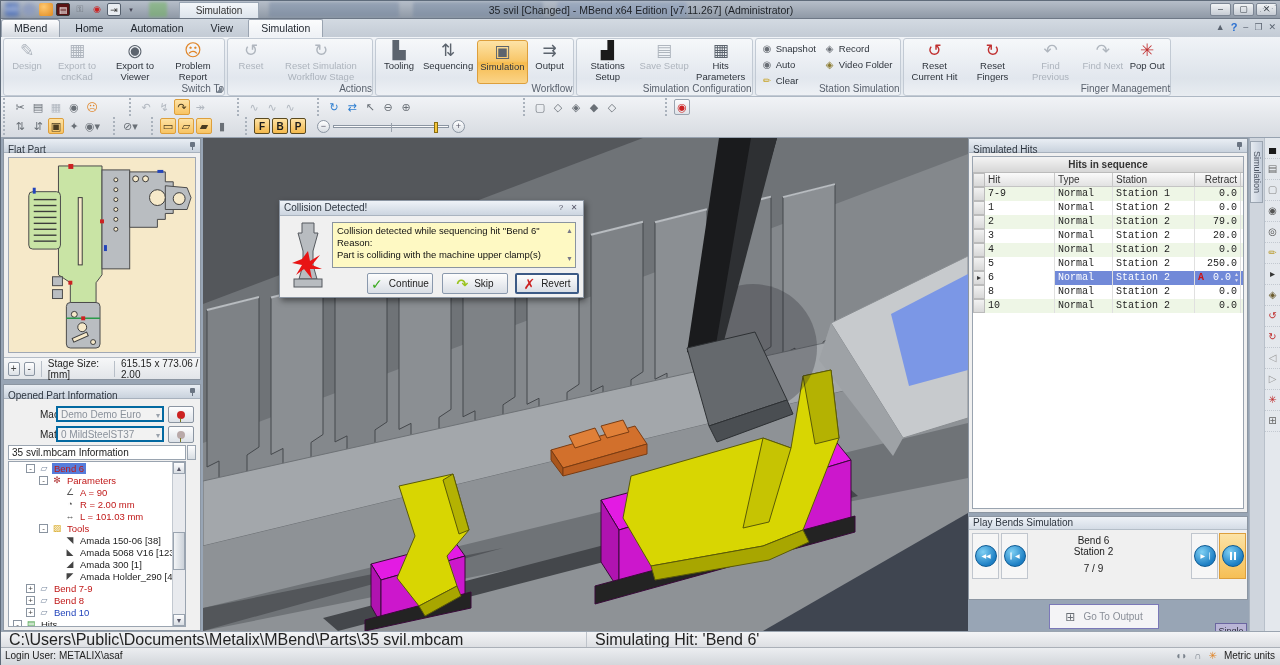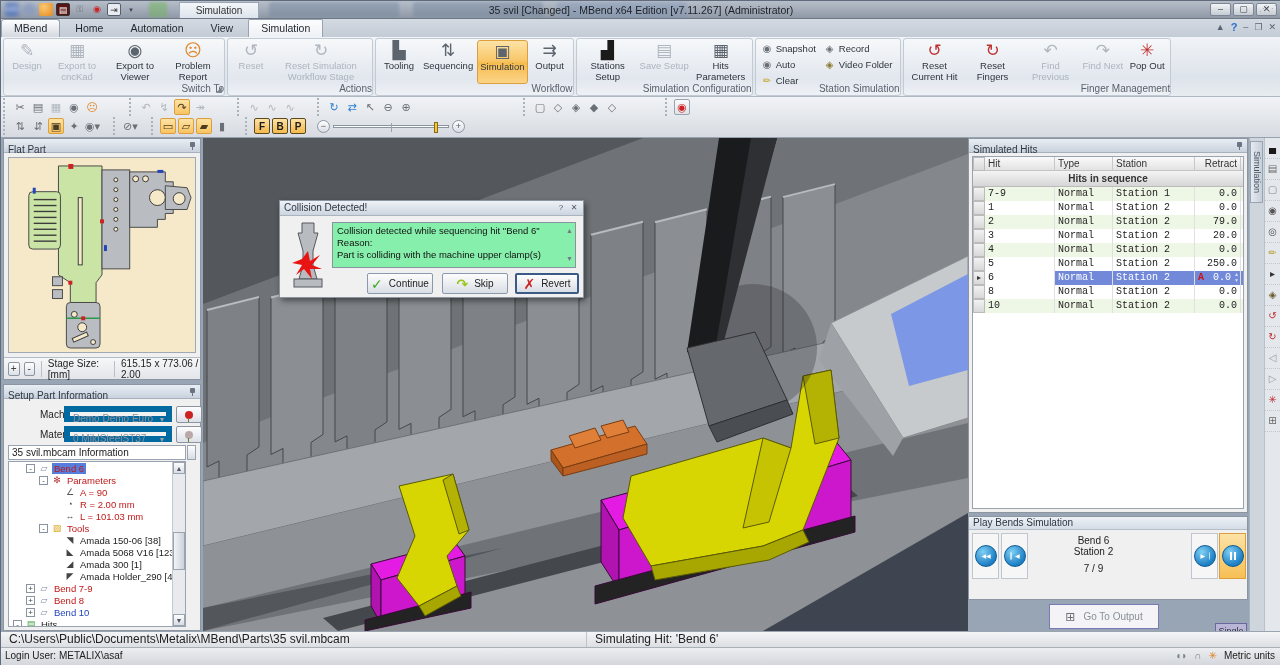--- a/index.html
+++ b/index.html
@@ -81,22 +81,22 @@
   #flat-canvas { position:absolute; left:4px; top:18px; width:188px; height:196px; background:#f6e9c9; border:1px solid #a0a8b4; }
   #flat-footer { position:absolute; left:0; bottom:0; width:100%; height:22px; background:linear-gradient(#f6f7f8,#e2e5e9);
     border-top:1px solid #b4bcc6; display:flex; align-items:center; font-size:10px; }
   .zbtn { width:14px; height:14px; border:1px solid #8b95a2; background:linear-gradient(#fff,#dde1e6); border-radius:2px;
     text-align:center; line-height:12px; font-size:10px; color:#444; margin-left:4px; }
   .foot-div { width:1px; height:16px; background:#b8bfc8; margin:0 6px; }
 
   
   .frow { position:absolute; left:4px; height:18px; display:flex; align-items:center; font-size:10px; }
   .frow .flabel { width:48px; color:#222;padding-left:32px; }
-  .fsel { width:108px; height:16px; background:#f2f2f2; border:6px solid #0369a1; color:#8a919b; font-size:10px;
-    line-height:14px; padding:0 3px; position:relative;margin-left:8px; }
+  .fsel { width:108px; height:16px; background:#f2f2f2; border:2px solid #0369a1; color:#8a919b; font-size:10px;
+    line-height:14px; padding:0 3px; position:relative; }
   .fsel::after { content:"▾"; position:absolute; right:2px; top:1px; color:#9aa2ac; font-size:8px; }
   .fbtn { width:26px; height:17px; border:1px solid #8b95a2; border-radius:2px; background:linear-gradient(#fdfdfe,#dde2e8); margin-left:4px; text-align:center; }
   .pinred { display:inline-block; width:8px; height:8px; background:#cc2222; border-radius:50%; margin-top:4px; position:relative; }
   .pinred::after { content:""; position:absolute; left:3px; top:7px; width:1px; height:4px; background:#772; }
   .fbtn.dis .pinred { background:#b9a9a9; }
   #info-header { position:absolute; left:4px; top:60px; width:178px; height:15px; background:#fff; border:1px solid #9aa4b0;
     font-size:10px; line-height:14px; padding:0 3px; color:#222; }
   #info-hbtn { position:absolute; left:183px; top:60px; width:9px; height:15px; background:linear-gradient(#fdfdfe,#d8dde3); border:1px solid #9aa4b0; }
   #tree { position:absolute; left:4px; top:76px; width:178px; bottom:3px; background:#fff; border:1px solid #9aa4b0; overflow:hidden; }
   .tree-row { height:12px; display:flex; align-items:center; font-size:9.5px; white-space:nowrap; }
@@ -113,21 +113,21 @@
 
   
   #viewport { position:absolute; left:202px; top:137px; width:765px; height:493px; background:#84888c; overflow:hidden; }
 
   
   #dialog { position:absolute; left:278px; top:199px; width:305px; height:98px; background:#f0f0f0;
     border:1px solid #8b95a2; box-shadow:2px 3px 6px rgba(0,0,0,.45); }
   #dlg-title { height:15px; background:linear-gradient(#eef2f7,#ccd5e0); border-bottom:1px solid #aab4c0;
     font-size:10px; padding:1px 4px; color:#2e3640; position:relative; }
   .dlg-tbtn { position:absolute; top:2px; width:12px; height:11px; font-size:8px; line-height:10px; text-align:center; color:#556; }
-  #dlg-msg { position:absolute; left:52px; top:21px; width:244px; height:46px; background:#86efac; border:1px solid #8a94a0;
+  #dlg-msg { position:absolute; left:52px; top:21px; width:244px; height:46px; background:#fef9c3; border:1px solid #8a94a0;
     font-size:9.5px; line-height:12px; padding:2px 12px 2px 4px; color:#111; }
   .msg-arrow { position:absolute; right:2px; font-size:7px; color:#778; }
   #dlg-icon { position:absolute; left:8px; top:20px; }
   .dlg-btn { position:absolute; top:72px; height:21px; background:linear-gradient(#fdfdfd,#d9dee5); border:1px solid #8a99ad;
     border-radius:2px; display:flex; align-items:center; justify-content:center; font-size:10px; color:#222; }
   .dlg-btn .bic { font-size:14px; font-weight:bold; margin-right:6px; }
   #btn-continue { left:87px; width:66px; } #btn-continue .bic { color:#3aaa1e; }
   #btn-skip { left:162px; width:66px; } #btn-skip .bic { color:#9ac41e; }
   #btn-revert { left:235px; width:64px; border:2px solid #3c5a86; } #btn-revert .bic { color:#cc2020; }
 
@@ -168,21 +168,21 @@
 
   
   #right-strip { position:absolute; left:1248px; top:137px; width:31px; height:493px; background:#cfd5dd; border-left:1px solid #a8b2be; }
   #sim-vtab { position:absolute; left:0px; top:3px; width:13px; height:62px; background:linear-gradient(90deg,#e6ebf1,#c5cedb);
     border:1px solid #9aa4b0; font-size:9px; color:#4a5260; writing-mode:vertical-rl; text-align:center; line-height:11px; }
   #strip-icons { position:absolute; left:14px; top:0; width:17px; height:100%; background:#e4e8ed; border-left:1px solid #b8c0ca; }
   .strip-ic { width:15px; height:21px; font-size:10px; line-height:20px; text-align:center; border-bottom:1px dotted #c2c8d0; }
 
   
   #status1 { position:absolute; left:0; top:630px; width:1280px; height:16px; background:linear-gradient(#f3f4f6,#dddfe3);
-    border-top:1px solid #9aa4b0; font-size:12px; color:#222; }
+    border-top:1px solid #9aa4b0; font-size:16px; color:#222; }
   #status1 .sec { position:absolute; top:0; height:16px; line-height:15px; padding:0 6px; border-right:1px solid #bfc4cb; white-space:nowrap; }
   #status2 { position:absolute; left:0; top:646px; width:1280px; height:19px; background:linear-gradient(#eceef1,#d2d5da);
     border-top:1px solid #aab0b8; font-size:10px; color:#222; }
   #login-sec { position:absolute; left:4px; top:2px; }
   #units-sec { position:absolute; right:6px; top:2px; display:flex; gap:7px; align-items:center; }
   .st-ic { font-size:10px; color:#7a828c; }
   .st-ic.orange { color:#e0862a; }
   #grip { position:absolute; right:2px; top:3px; font-size:8px; color:#9aa2ac; letter-spacing:1px; }
 </style>
 </head>
@@ -514,21 +514,21 @@
       <span class="zbtn">-</span>
       <span class="foot-div"></span>
       <span>Stage Size: [mm]</span>
       <span class="foot-div"></span>
       <span>615.15 x 773.06 / 2.00</span>
     </div>
   </div>
 
   <div class="panel" id="info-panel" style="left:2px; top:383px; width:198px; height:247px;">
     <div class="phead">
-      <span>Setup Part Information</span>
+      <span>Opened Part Information</span>
       <span class="pin"></span>
     </div>
     <div class="frow" style="top:20px;">
       <span class="flabel">Machine:</span>
       <span class="fsel">Demo Demo Euro</span>
       <span class="fbtn"><span class="pinred"></span></span>
     </div>
     <div class="frow" style="top:40px;">
       <span class="flabel">Material:</span>
       <span class="fsel">0 MildSteelST37</span>
@@ -648,24 +648,24 @@
       <span>Revert</span>
     </div>
   </div>
 
   <div class="panel" id="hits-panel">
     <div class="phead">
       <span>Simulated Hits</span>
       <span class="pin"></span>
     </div>
     <div id="hits-box">
+      <div id="hits-group-hdr">Hits in sequence</div>
       <div id="hits-cols">
         <span class="hit-sel"></span><span class="hcell c-hit">Hit</span><span class="hcell c-type">Type</span><span class="hcell c-station">Station</span><span class="hcell c-retract">Retract</span>
       </div>
-      <div id="hits-group-hdr">Hits in sequence</div>
       <div id="hits-body">
           <div class="hit-row"><span class="hit-sel"></span><span class="hcell c-hit">7-9</span><span class="hcell c-type">Normal</span><span class="hcell c-station">Station 1</span><span class="hcell c-retract">0.0</span></div>
           <div class="hit-row"><span class="hit-sel"></span><span class="hcell c-hit">1</span><span class="hcell c-type">Normal</span><span class="hcell c-station">Station 2</span><span class="hcell c-retract">0.0</span></div>
           <div class="hit-row"><span class="hit-sel"></span><span class="hcell c-hit">2</span><span class="hcell c-type">Normal</span><span class="hcell c-station">Station 2</span><span class="hcell c-retract">79.0</span></div>
           <div class="hit-row"><span class="hit-sel"></span><span class="hcell c-hit">3</span><span class="hcell c-type">Normal</span><span class="hcell c-station">Station 2</span><span class="hcell c-retract">20.0</span></div>
           <div class="hit-row"><span class="hit-sel"></span><span class="hcell c-hit">4</span><span class="hcell c-type">Normal</span><span class="hcell c-station">Station 2</span><span class="hcell c-retract">0.0</span></div>
           <div class="hit-row"><span class="hit-sel"></span><span class="hcell c-hit">5</span><span class="hcell c-type">Normal</span><span class="hcell c-station">Station 2</span><span class="hcell c-retract">250.0</span></div>
           <div class="hit-row sel"><span class="hit-sel">▸</span><span class="hcell c-hit">6</span><span class="hcell c-type">Normal</span><span class="hcell c-station">Station 2</span><span class="hcell c-retract" style="padding-right: 9px;"><span class="flagA">A</span>0.0<span class="spin">▲<br>▼</span></span></div>
           <div class="hit-row"><span class="hit-sel"></span><span class="hcell c-hit">8</span><span class="hcell c-type">Normal</span><span class="hcell c-station">Station 2</span><span class="hcell c-retract">0.0</span></div>
           <div class="hit-row"><span class="hit-sel"></span><span class="hcell c-hit">10</span><span class="hcell c-type">Normal</span><span class="hcell c-station">Station 2</span><span class="hcell c-retract">0.0</span></div>

